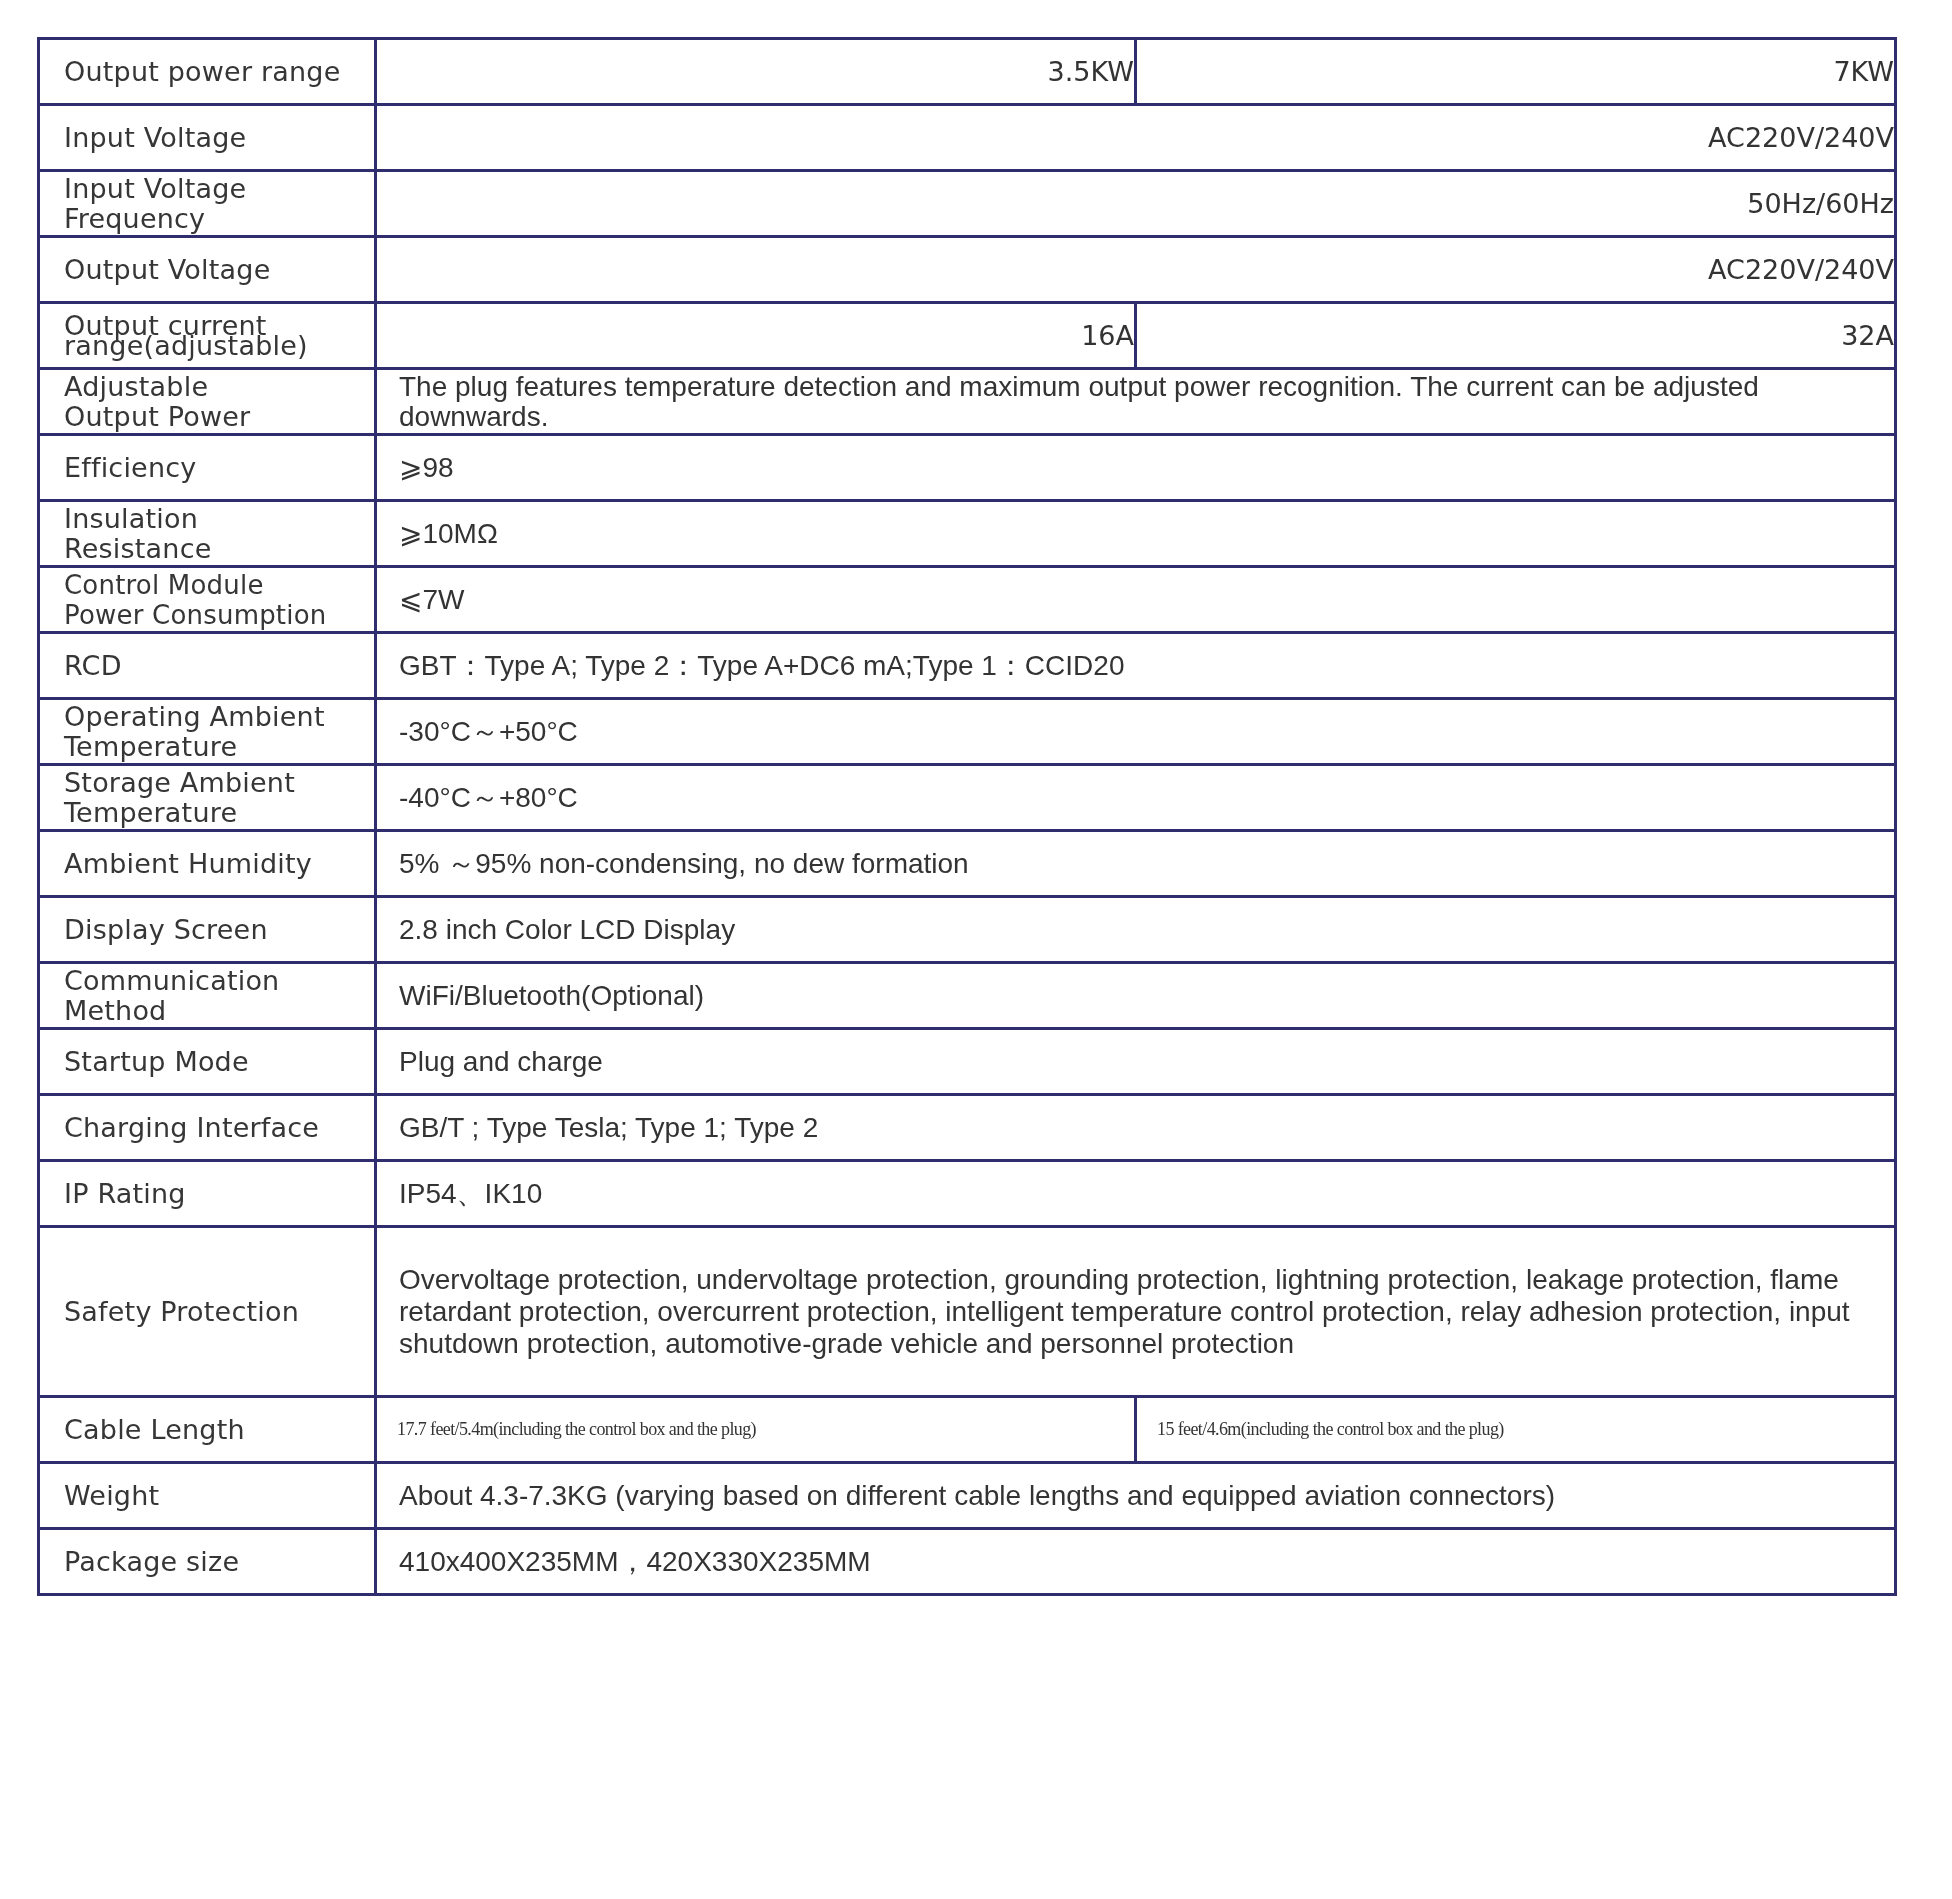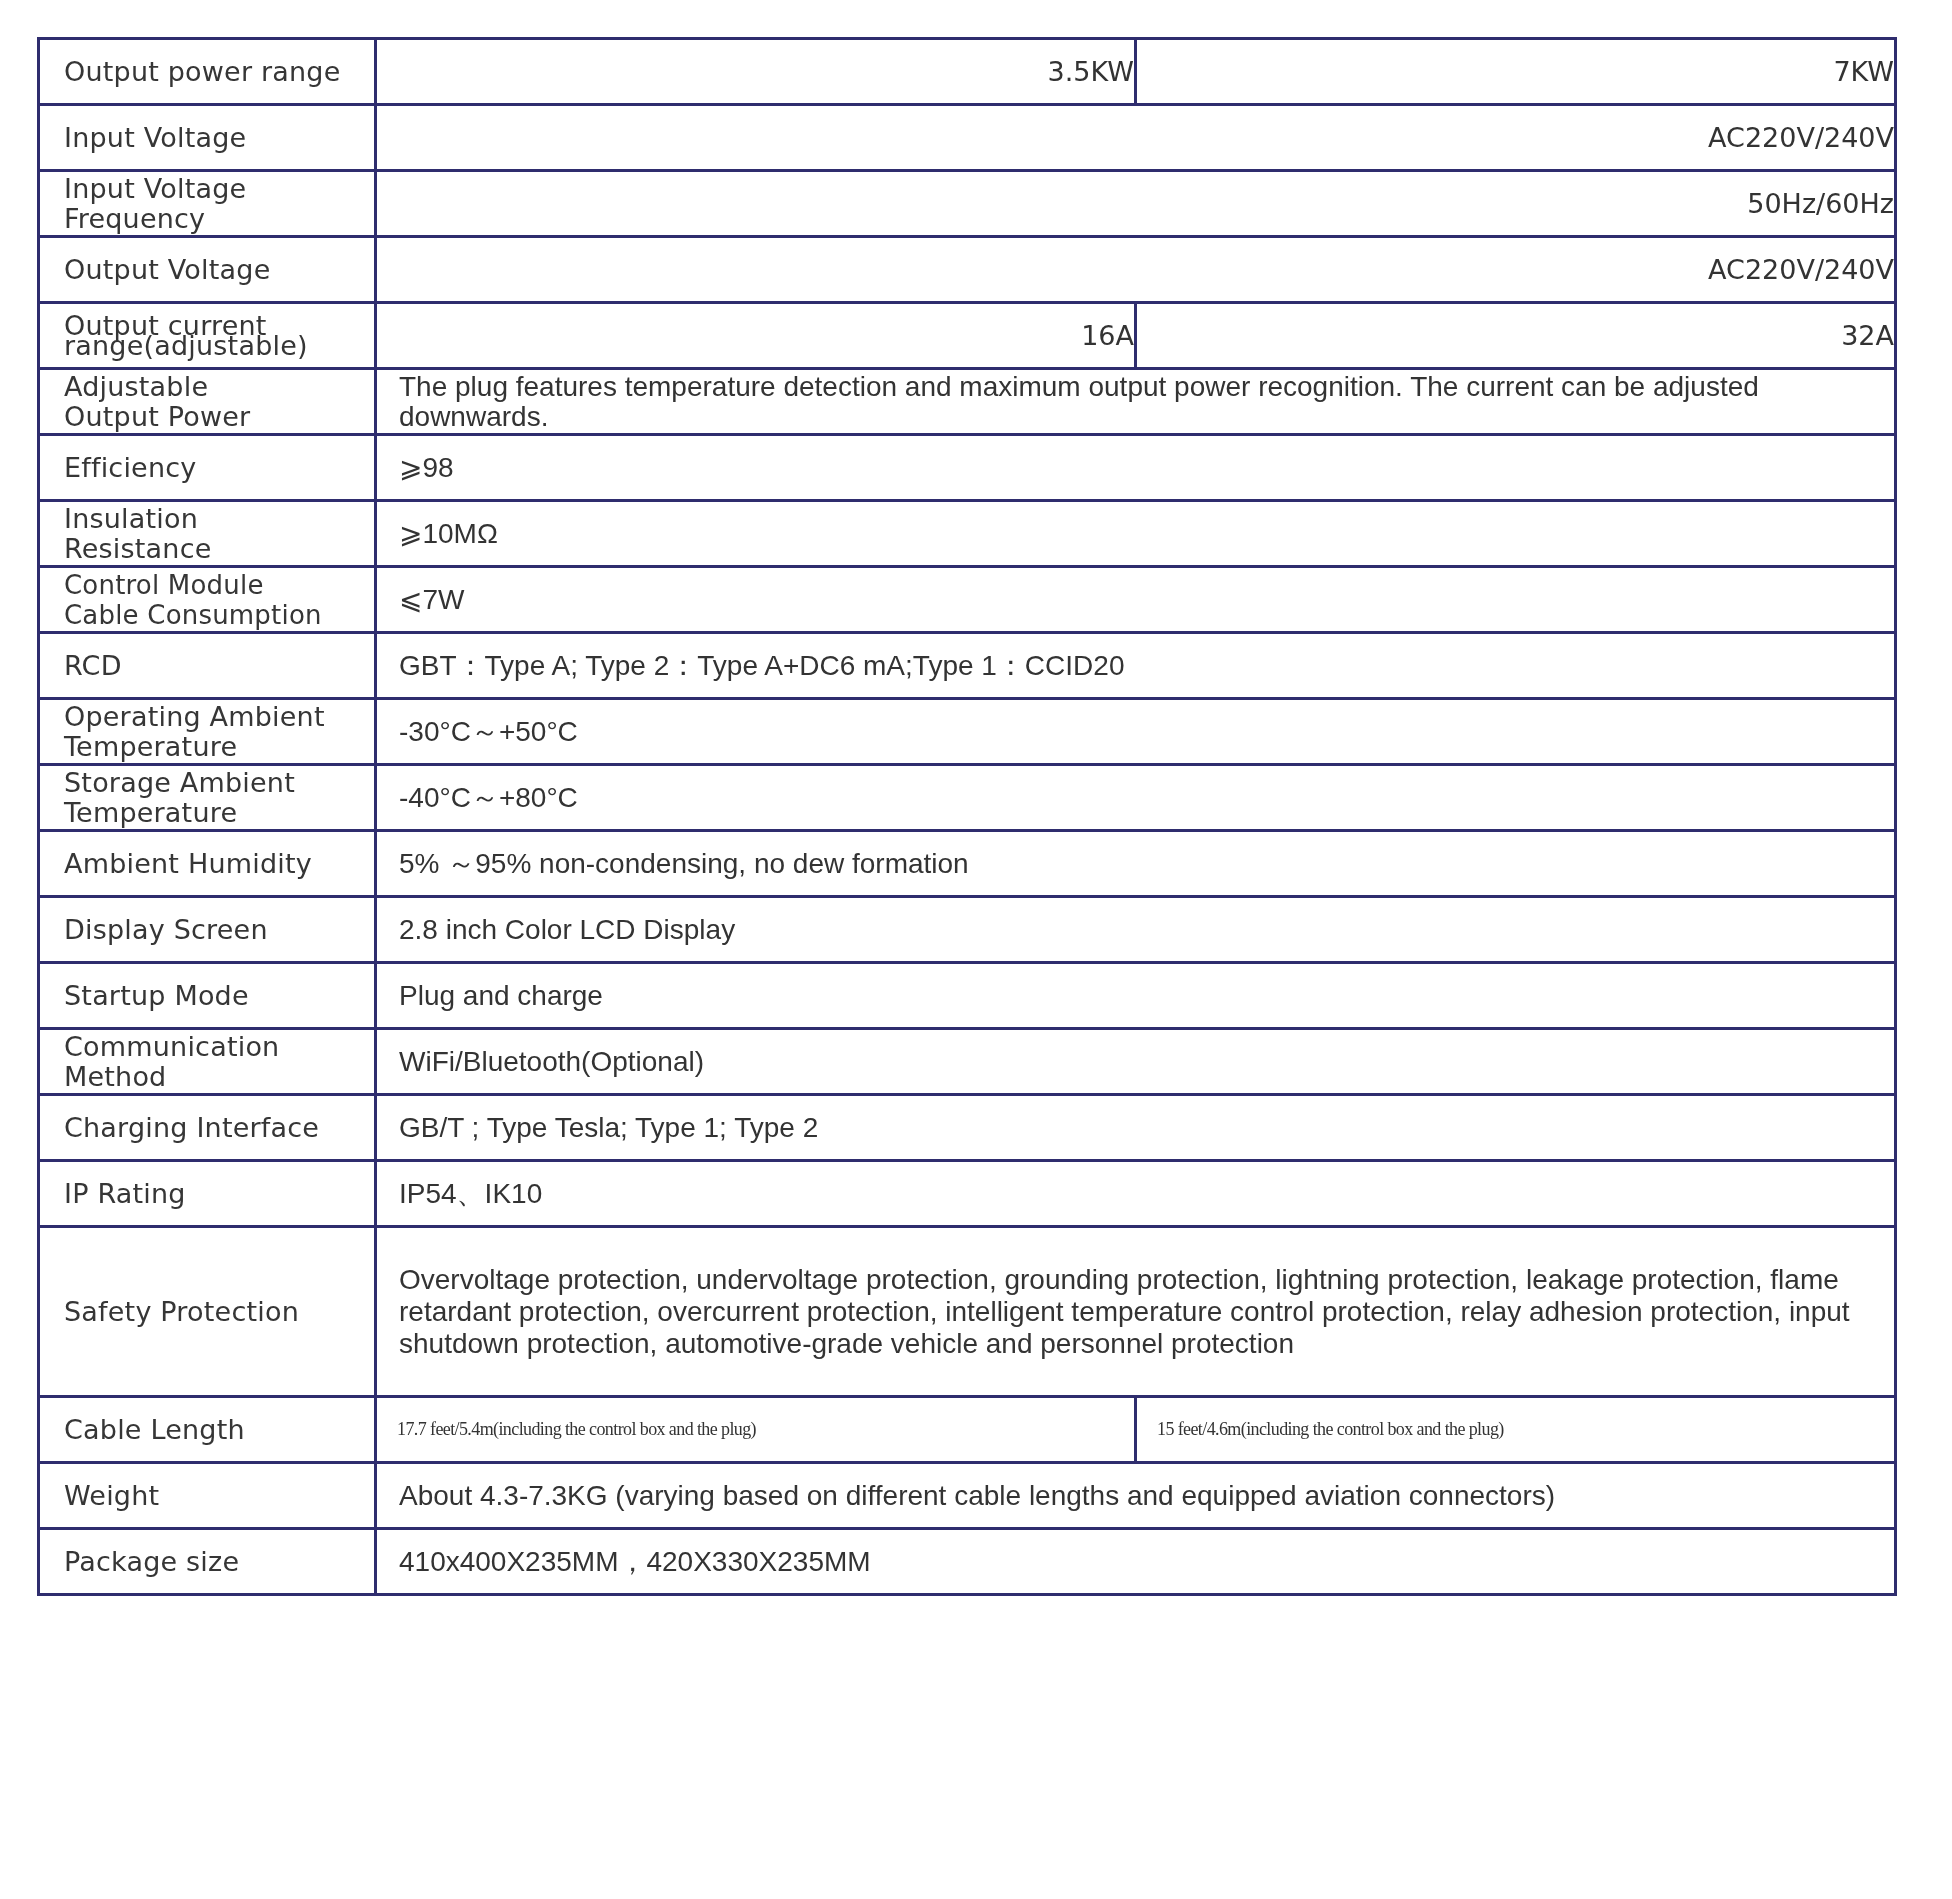--- a/index.html
+++ b/index.html
@@ -118,21 +118,21 @@
       <td class="label-cell">Efficiency</td>
       <td class="value-cell" colspan="2">⩾98</td>
     </tr>
     <tr>
       <td class="label-cell">Insulation
 Resistance</td>
       <td class="value-cell" colspan="2">⩾10MΩ</td>
     </tr>
     <tr>
       <td class="label-cell" style="font-size:26px;">Control Module
-Cable Consumption</td>
+Power Consumption</td>
       <td class="value-cell" colspan="2">⩽7W</td>
     </tr>
     <tr>
       <td class="label-cell">RCD</td>
       <td class="value-cell" colspan="2">GBT：Type A; Type 2：Type A+DC6 mA;Type 1：CCID20</td>
     </tr>
     <tr>
       <td class="label-cell">Operating Ambient
 Temperature</td>
       <td class="value-cell" colspan="2">-30°C～+50°C</td>
@@ -144,27 +144,27 @@
     </tr>
     <tr>
       <td class="label-cell">Ambient Humidity</td>
       <td class="value-cell" colspan="2">5% ～95% non-condensing, no dew formation</td>
     </tr>
     <tr>
       <td class="label-cell">Display Screen</td>
       <td class="value-cell" colspan="2">2.8 inch Color LCD Display</td>
     </tr>
     <tr>
-      <td class="label-cell">Startup Mode</td>
-      <td class="value-cell" colspan="2">Plug and charge</td>
-    </tr>
-    <tr>
       <td class="label-cell">Communication
 Method</td>
       <td class="value-cell" colspan="2">WiFi/Bluetooth(Optional)</td>
+    </tr>
+    <tr>
+      <td class="label-cell">Startup Mode</td>
+      <td class="value-cell" colspan="2">Plug and charge</td>
     </tr>
     <tr>
       <td class="label-cell">Charging Interface</td>
       <td class="value-cell" colspan="2">GB/T ; Type Tesla; Type 1; Type 2</td>
     </tr>
     <tr>
       <td class="label-cell">IP Rating</td>
       <td class="value-cell" colspan="2">IP54、IK10</td>
     </tr>
     <tr class="tall">

